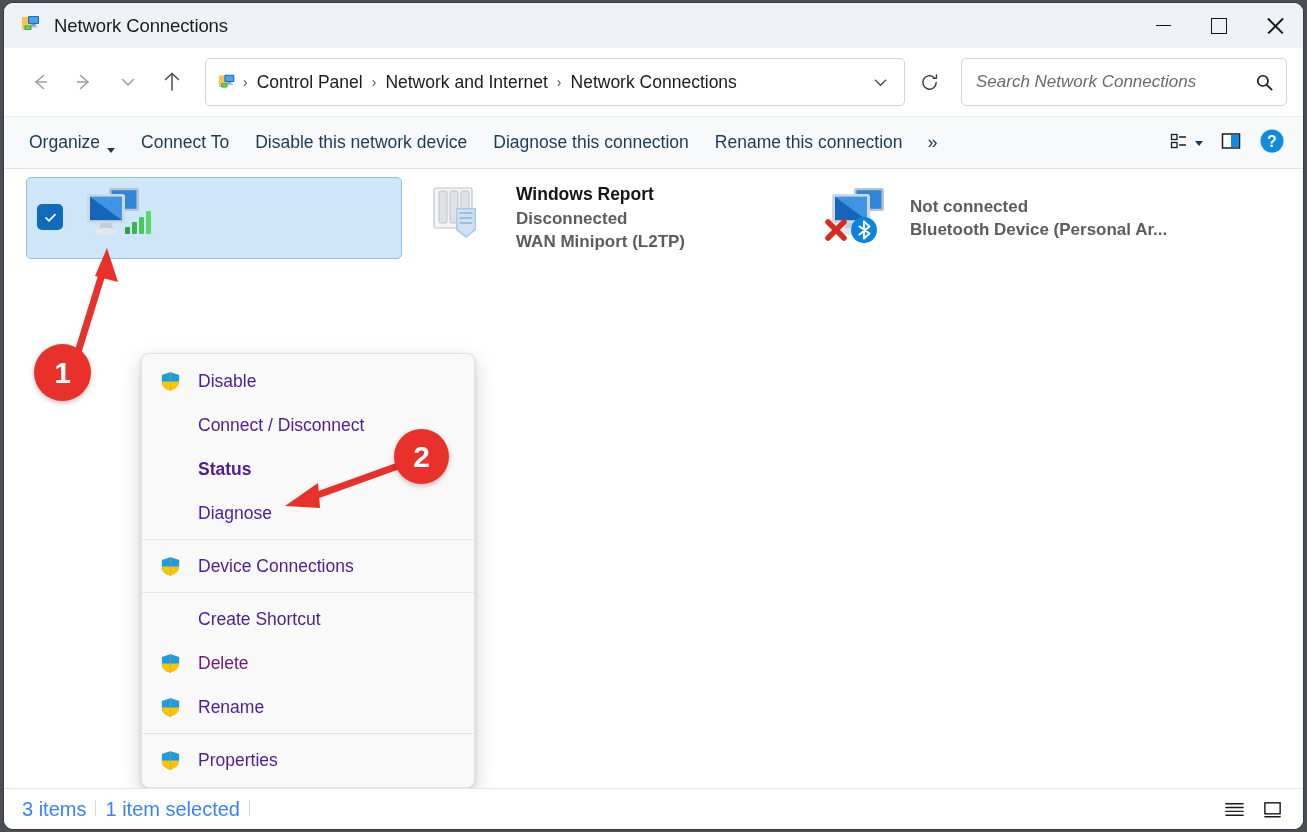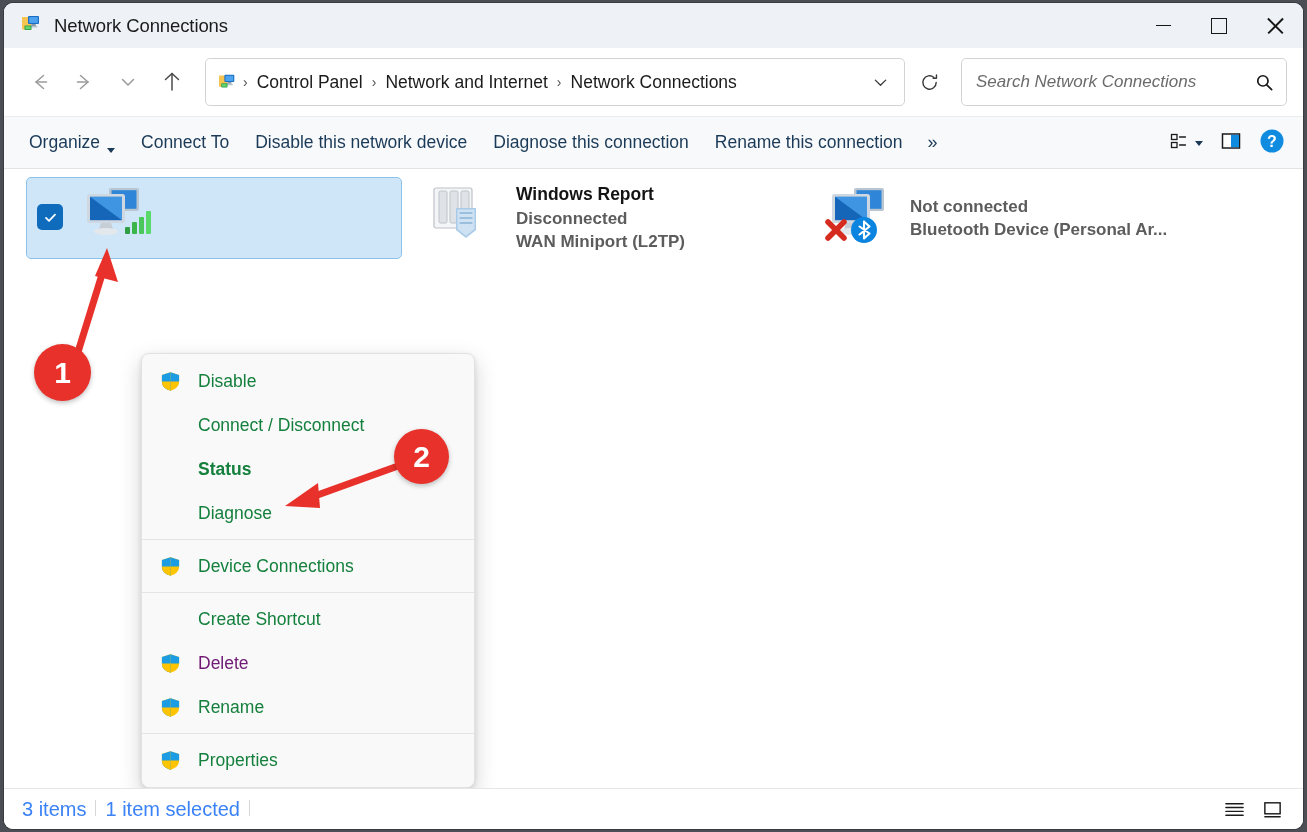--- a/index.html
+++ b/index.html
@@ -271,21 +271,21 @@
     box-shadow: 0 8px 22px rgba(0,0,0,0.18), 0 2px 5px rgba(0,0,0,0.10);
     padding: 5px 0 5px 0;
     z-index: 40;
   }
   .ctxitem {
     height: 44px;
     display: flex;
     align-items: center;
     padding: 0 10px 0 14px;
     font-size: 17.5px;
-    color: #15803d;
+    color: #4c1d95;
     border-radius: 5px;
     margin: 0 4px;
   }
   .ctxitem.bold { font-weight: bold; }
   .ctxitem.disabled { color: #701a75; }
   .ctx-iconslot {
     width: 38px;
     flex: 0 0 38px;
     display: flex;
     align-items: center;

